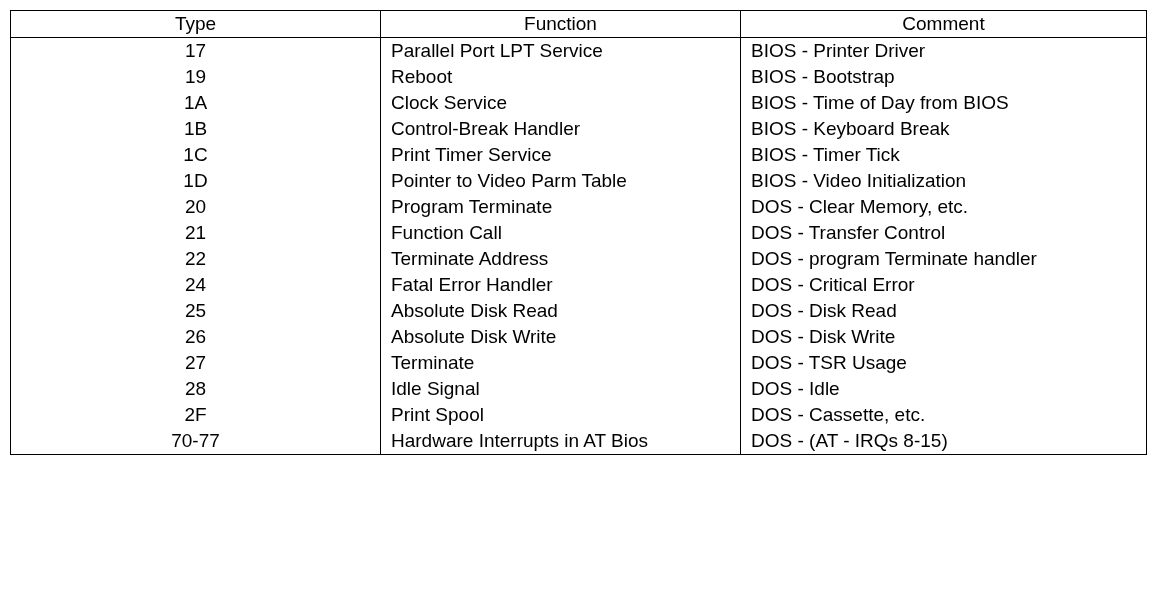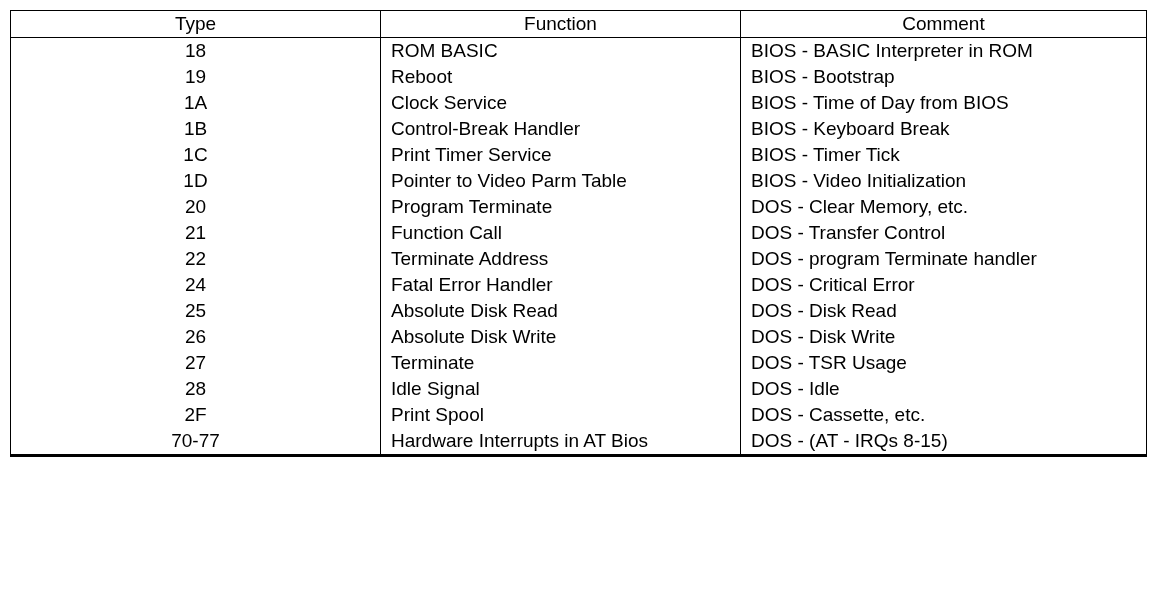--- a/index.html
+++ b/index.html
@@ -20,21 +20,21 @@
       padding: 2px 10px;
       vertical-align: top;
     }
     th {
       font-weight: normal;
       text-align: center;
       border-top: 1px solid #000;
       border-bottom: 1px solid #000;
     }
     tbody tr:last-child td {
-      border-bottom: 3px solid #000000;
+      border-bottom: 1px solid #000000;
     }
     col.c1 { width: 370px; }
     col.c2 { width: 360px; }
     col.c3 { width: 406px; }
     td.type { text-align: center; }
     td.func { text-align: left; }
     td.comment { text-align: left; }
   </style>
 </head>
 <body>
@@ -47,23 +47,23 @@
   </colgroup>
   <thead>
     <tr>
       <th>Type</th>
       <th>Function</th>
       <th>Comment</th>
     </tr>
   </thead>
   <tbody>
       <tr>
-        <td class="type">18</td>
-        <td class="func">ROM BASIC</td>
-        <td class="comment">BIOS - BASIC Interpreter in ROM</td>
+        <td class="type">17</td>
+        <td class="func">Parallel Port LPT Service</td>
+        <td class="comment">BIOS - Printer Driver</td>
       </tr>
       <tr>
         <td class="type">19</td>
         <td class="func">Reboot</td>
         <td class="comment">BIOS - Bootstrap</td>
       </tr>
       <tr>
         <td class="type">1A</td>
         <td class="func">Clock Service</td>
         <td class="comment">BIOS - Time of Day from BIOS</td>

